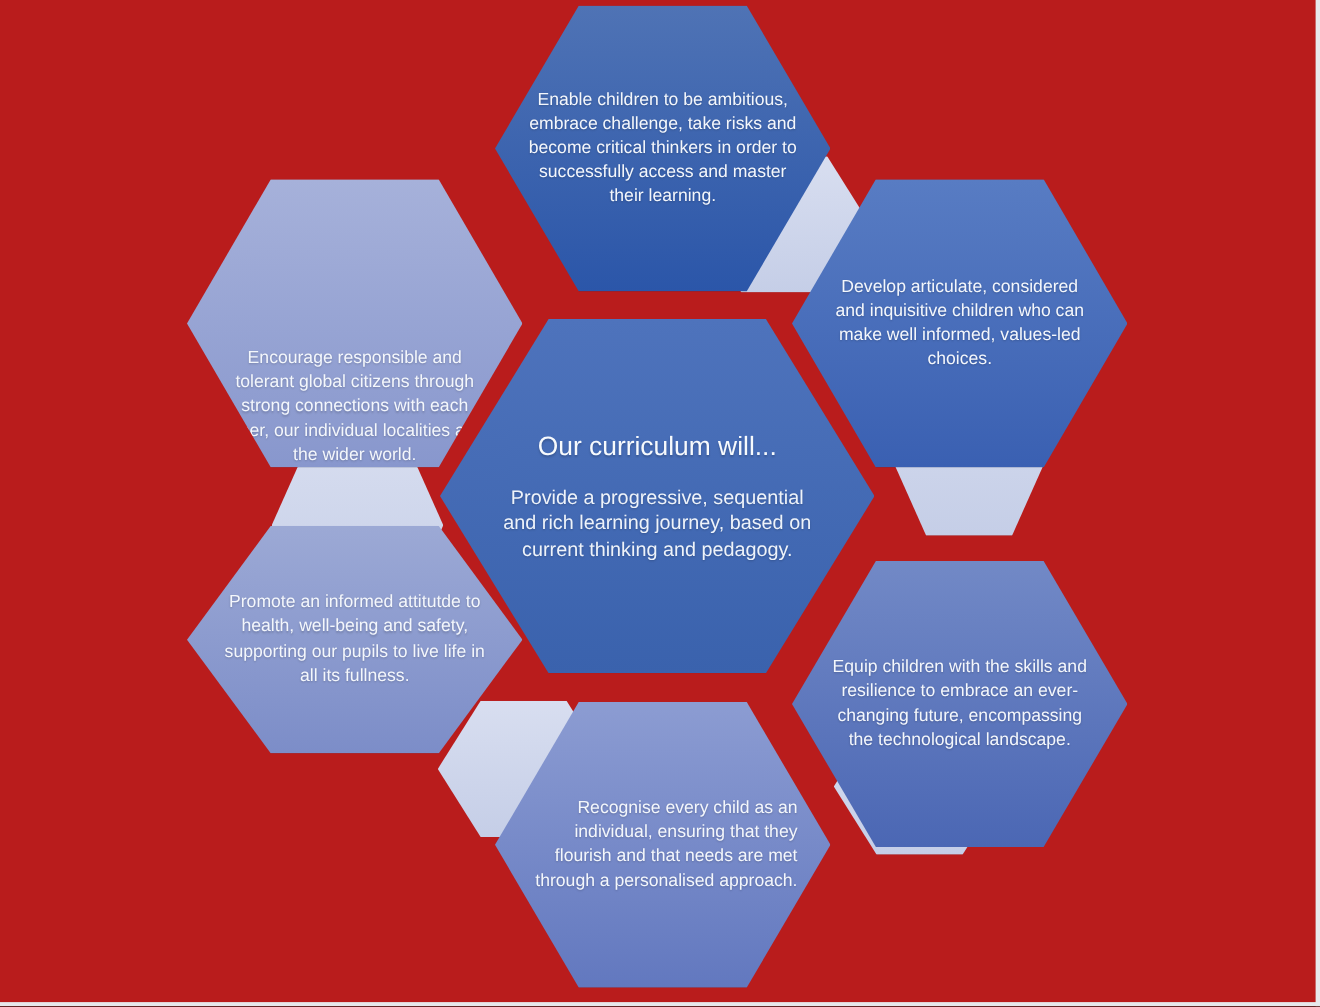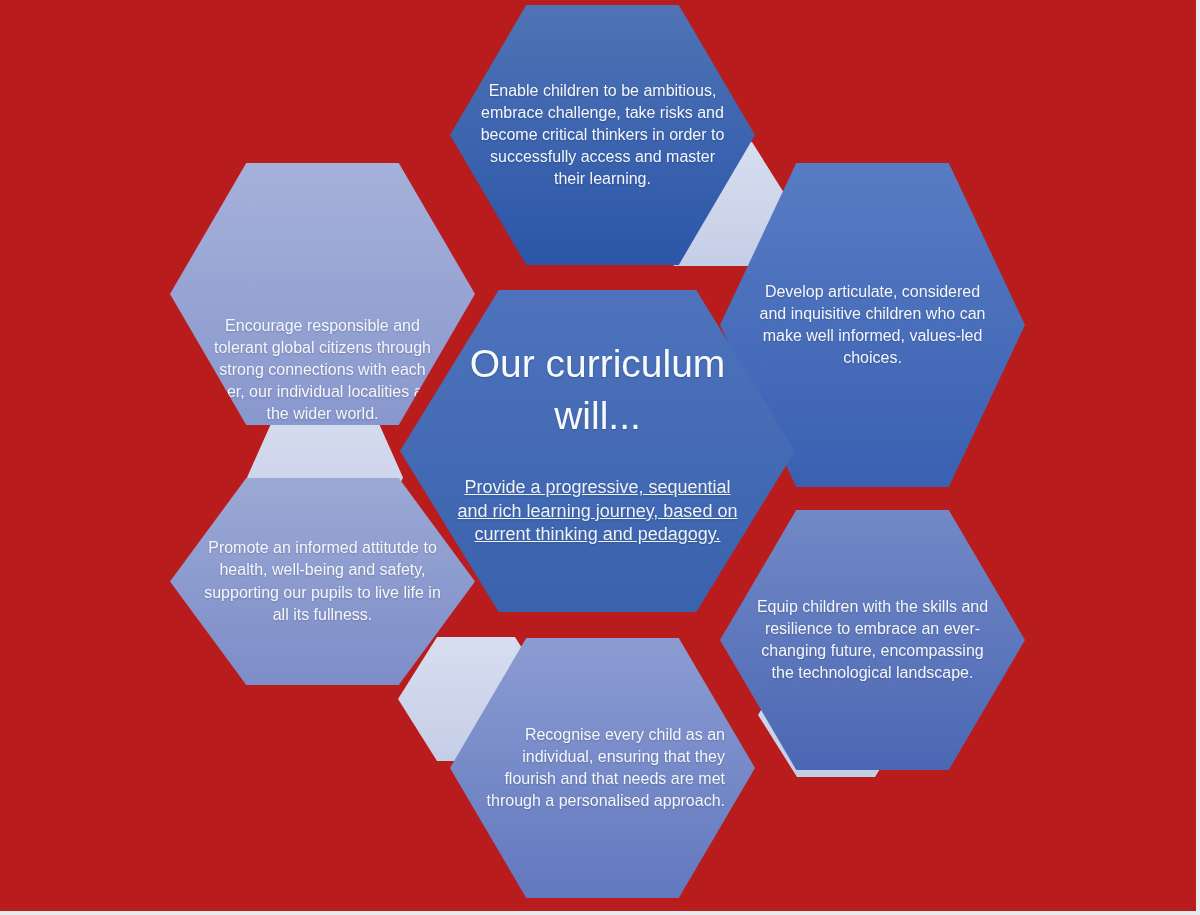--- a/index.html
+++ b/index.html
@@ -52,48 +52,47 @@
     text-shadow: 0 1px 2px rgba(0,0,0,0.2);
   }
   
   .c1 { left: 635px; top: 142px; width: 156px; height: 124px; }
   .c2 { left: 803px; top: 312px; width: 156px; height: 175px; }
   .c3 { left: 758px; top: 653px; width: 156px; height: 124px; }
   .c4 { left: 398px; top: 637px; width: 156px; height: 124px; }
   .c5 { left: 247px; top: 390px; width: 156px; height: 175px; }
   
   .pos-top          { left: 450px; top: 5px;   width: 305px; height: 260px; }
-  .pos-top-right    { left: 720px; top: 163px; width: 305px; height: 324px; }
+  .pos-top-right    { left: 720px; top: 163px; width: 305px; height: 262px; }
   .pos-bottom-right { left: 720px; top: 478px; width: 305px; height: 260px; margin-top: 32px; }
   .pos-bottom       { left: 450px; top: 638px; width: 305px; height: 260px; }
   .pos-bottom-left  { left: 170px; top: 478px; width: 305px; height: 207px; }
   .pos-top-left     { left: 170px; top: 163px; width: 305px; height: 262px; align-items: flex-end; }
   .pos-center       { left: 400px; top: 290px; width: 395px; height: 322px; }
   .center-inner {
     display: flex;
     flex-direction: column;
     align-items: center;
   }
   .center-title {
     width: 320px;
-    font-size: 39px;
+    font-size: 24px;
     line-height: 1.32;
     color: #f7fafd;
     margin: 0 0 18px 0;
     font-weight: normal;
     text-shadow: 0 1px 2px rgba(0,0,0,0.2);
   }
   .center-body {
     width: 300px;
     font-size: 18px;
     line-height: 1.3;
     color: #eef3fa;
-    margin: 17px;
+    margin: 0;
     text-shadow: 0 1px 2px rgba(0,0,0,0.2);
-    text-decoration: underline;
   }
 </style>
 </head>
 <body>
 
 <div class="page">
 
   <div class="hex connector c1" style="background: linear-gradient(rgb(216, 222, 240) 0%, rgb(197, 206, 231) 100%);"></div>
   <div class="hex connector c2" style="background: linear-gradient(rgb(216, 222, 240) 0%, rgb(197, 206, 231) 100%);"></div>
   <div class="hex connector c3" style="background: linear-gradient(rgb(216, 222, 240) 0%, rgb(197, 206, 231) 100%);"></div>

